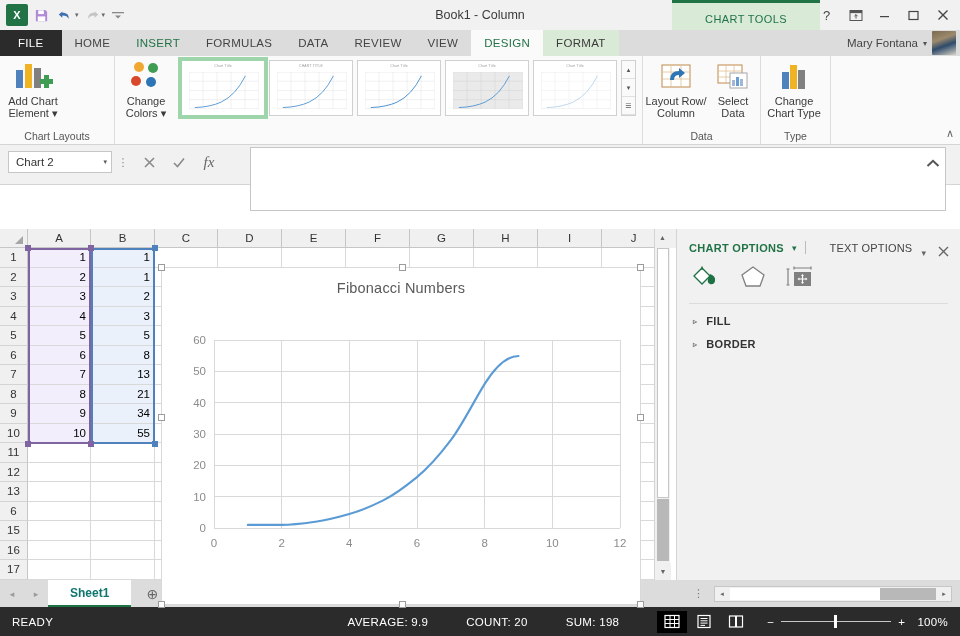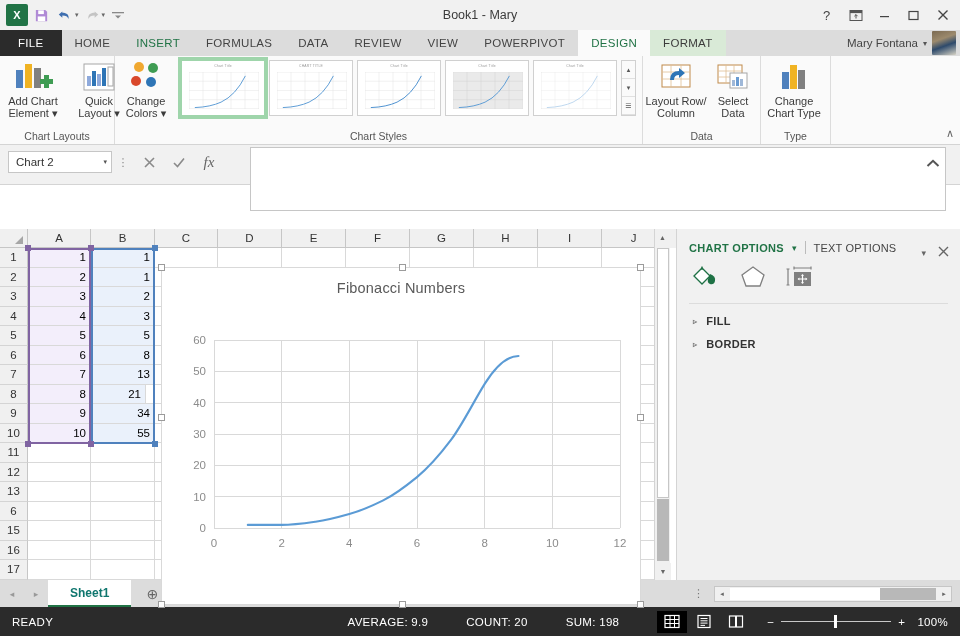--- a/index.html
+++ b/index.html
@@ -228,21 +228,21 @@
   #pane-close {
     position: absolute; right: 10px; top: 16px; font-size: 14px; color: #666;
   }
   #pane-menu { position: absolute; right: 34px; top: 19px; font-size: 9px; color: #666; }
   #pane-tabs { display: flex; align-items: center; padding: 12px 0 0 12px; gap: 8px; }
   #tab-chart-options {
     font-size: 11px; color: #217346; font-weight: bold; letter-spacing: .3px;
   }
   #co-caret { font-size: 9px; color: #217346; }
   #pane-divider { width: 1px; height: 13px; background: #bbb; }
-  #tab-text-options { font-size: 11px; color: #444; letter-spacing: .2px; }
+  #tab-text-options { font-size: 11px; color: #444; letter-spacing: .2px; margin-left: 16px; }
   #pane-icons { display: flex; gap: 18px; padding: 10px 0 0 14px; align-items: center; }
   #pane-rule { margin: 9px 12px 0 12px; height: 1px; background: #dcdcdc; }
   .pane-section {
     display: flex; align-items: center; gap: 9px; padding: 11px 0 0 16px;
     font-size: 11px; font-weight: bold; color: #333; letter-spacing: .3px;
   }
   .tri { font-size: 8px; color: #777; }
 
   
   #sheettabs {
@@ -313,21 +313,22 @@
         </svg>
     </div>
     <span class="qat-arrow">▾</span>
     <div class="qat-btn">
       <svg width="14" height="12" viewBox="0 0 14 12">
           <rect x="1" y="3" width="12" height="1.3" fill="#888"></rect>
           <path d="M4 6.5 L10 6.5 L7 9.6 Z" fill="#888"></path>
         </svg>
     </div>
   </div>
-  <div id="title-text">Book1 - Mary</div>
+  <div id="title-text">Book1 - Column</div>
+  <div id="chart-tools-tab">CHART TOOLS</div>
   <div id="win-ctrl">
     <div class="win-btn">?</div>
     <div class="win-btn">
       <svg width="14" height="13" viewBox="0 0 14 13">
           <rect x="1" y="1.5" width="12" height="10" fill="none" stroke="#555" stroke-width="1"></rect>
           <rect x="1" y="1.5" width="12" height="2.6" fill="#555"></rect>
           <path d="M7 9.5 L7 5.6 M5.4 7.2 L7 5.6 L8.6 7.2" stroke="#555" stroke-width="1" fill="none"></path>
         </svg>
     </div>
     <div class="win-btn">
@@ -349,21 +350,20 @@
 </div>
 
 <div id="tabbar">
   <div class="tab file">FILE</div>
   <div class="tab">HOME</div>
   <div class="tab insert-hi">INSERT</div>
   <div class="tab">FORMULAS</div>
   <div class="tab">DATA</div>
   <div class="tab">REVIEW</div>
   <div class="tab">VIEW</div>
-  <div class="tab">POWERPIVOT</div>
   <div class="tab active-ctx">DESIGN</div>
   <div class="tab ctx">FORMAT</div>
   <div id="user-zone">
     <span id="user-name">Mary Fontana</span>
     <span style="font-size:8px;color:#555">▾</span>
     <div id="avatar"></div>
   </div>
 </div>
 
 <div id="ribbon">
@@ -373,33 +373,20 @@
       <div class="bigbtn">
         <div class="ico">
           <svg width="42" height="32" viewBox="0 0 42 32">
             <rect x="4" y="10" width="7" height="18" fill="#4f81bd"></rect>
             <rect x="13" y="4" width="7" height="24" fill="#f0b323"></rect>
             <rect x="22" y="8" width="7" height="20" fill="#808080"></rect>
             <path d="M28 19h4v-4h5v4h4v5h-4v4h-5v-4h-4z" fill="#3f9c53"></path>
           </svg>
         </div>
         <div class="lbl"><span>Add Chart</span><br><span>Element ▾</span></div>
-      </div>
-      <div class="bigbtn">
-        <div class="ico">
-          <svg width="36" height="30" viewBox="0 0 36 30">
-            <rect x="3" y="2" width="30" height="26" fill="#fff" stroke="#a6a6a6"></rect>
-            <rect x="6" y="14" width="4" height="10" fill="#8faadc"></rect>
-            <rect x="11" y="9" width="4" height="15" fill="#2e75b6"></rect>
-            <rect x="16" y="12" width="4" height="12" fill="#8faadc"></rect>
-            <rect x="21" y="6" width="4" height="18" fill="#2e75b6"></rect>
-            <rect x="27" y="5" width="5" height="19" fill="#fff" stroke="#a6a6a6"></rect>
-          </svg>
-        </div>
-        <div class="lbl"><span>Quick</span><br><span>Layout ▾</span></div>
       </div>
     </div>
     <div class="rgroup-label">Chart Layouts</div>
   </div>
 
   <div class="rgroup" style="width:528px">
     <div class="rgroup-body">
       <div class="bigbtn" style="width:62px">
         <div class="ico">
           <svg width="38" height="32" viewBox="0 0 38 32">
@@ -493,21 +480,20 @@
             <path d="M6 36.6 Q22 36 33 31 Q48 24 58 4" fill="none" stroke="#bdd7ee" stroke-width="1"></path>
           </svg>
         </div>
         <div class="gal-scroll">
           <div>▴</div>
           <div>▾</div>
           <div>☰</div>
         </div>
       </div>
     </div>
-    <div class="rgroup-label">Chart Styles</div>
   </div>
 
   <div class="rgroup" style="width:118px">
     <div class="rgroup-body">
       <div class="bigbtn">
         <div class="ico">
           <svg width="34" height="30" viewBox="0 0 34 30">
             <rect x="3" y="3" width="28" height="22" fill="#fff" stroke="#c08a4a"></rect>
             <g stroke="#e0bf95" stroke-width="0.8">
                 <line x1="3" y1="10" x2="31" y2="10"></line>
@@ -705,21 +691,21 @@
         <div class="cell" style="width:64px"></div>
         <div class="cell" style="width:64px"></div>
         <div class="cell" style="width:64px"></div>
         <div class="cell" style="width:64px"></div>
         <div class="cell" style="width:64px"></div>
         <div class="cell" style="width:64px"></div>
         <div class="cell" style="width:64px"></div>
       </div>
       <div class="gridrow">
         <div class="cell selA" style="width:63px">8</div>
-        <div class="cell selB" style="width:55px">21</div>
+        <div class="cell selB" style="width:64px">21</div>
         <div class="cell" style="width:63px"></div>
         <div class="cell" style="width:64px"></div>
         <div class="cell" style="width:64px"></div>
         <div class="cell" style="width:64px"></div>
         <div class="cell" style="width:64px"></div>
         <div class="cell" style="width:64px"></div>
         <div class="cell" style="width:64px"></div>
         <div class="cell" style="width:64px"></div>
       </div>
       <div class="gridrow">

